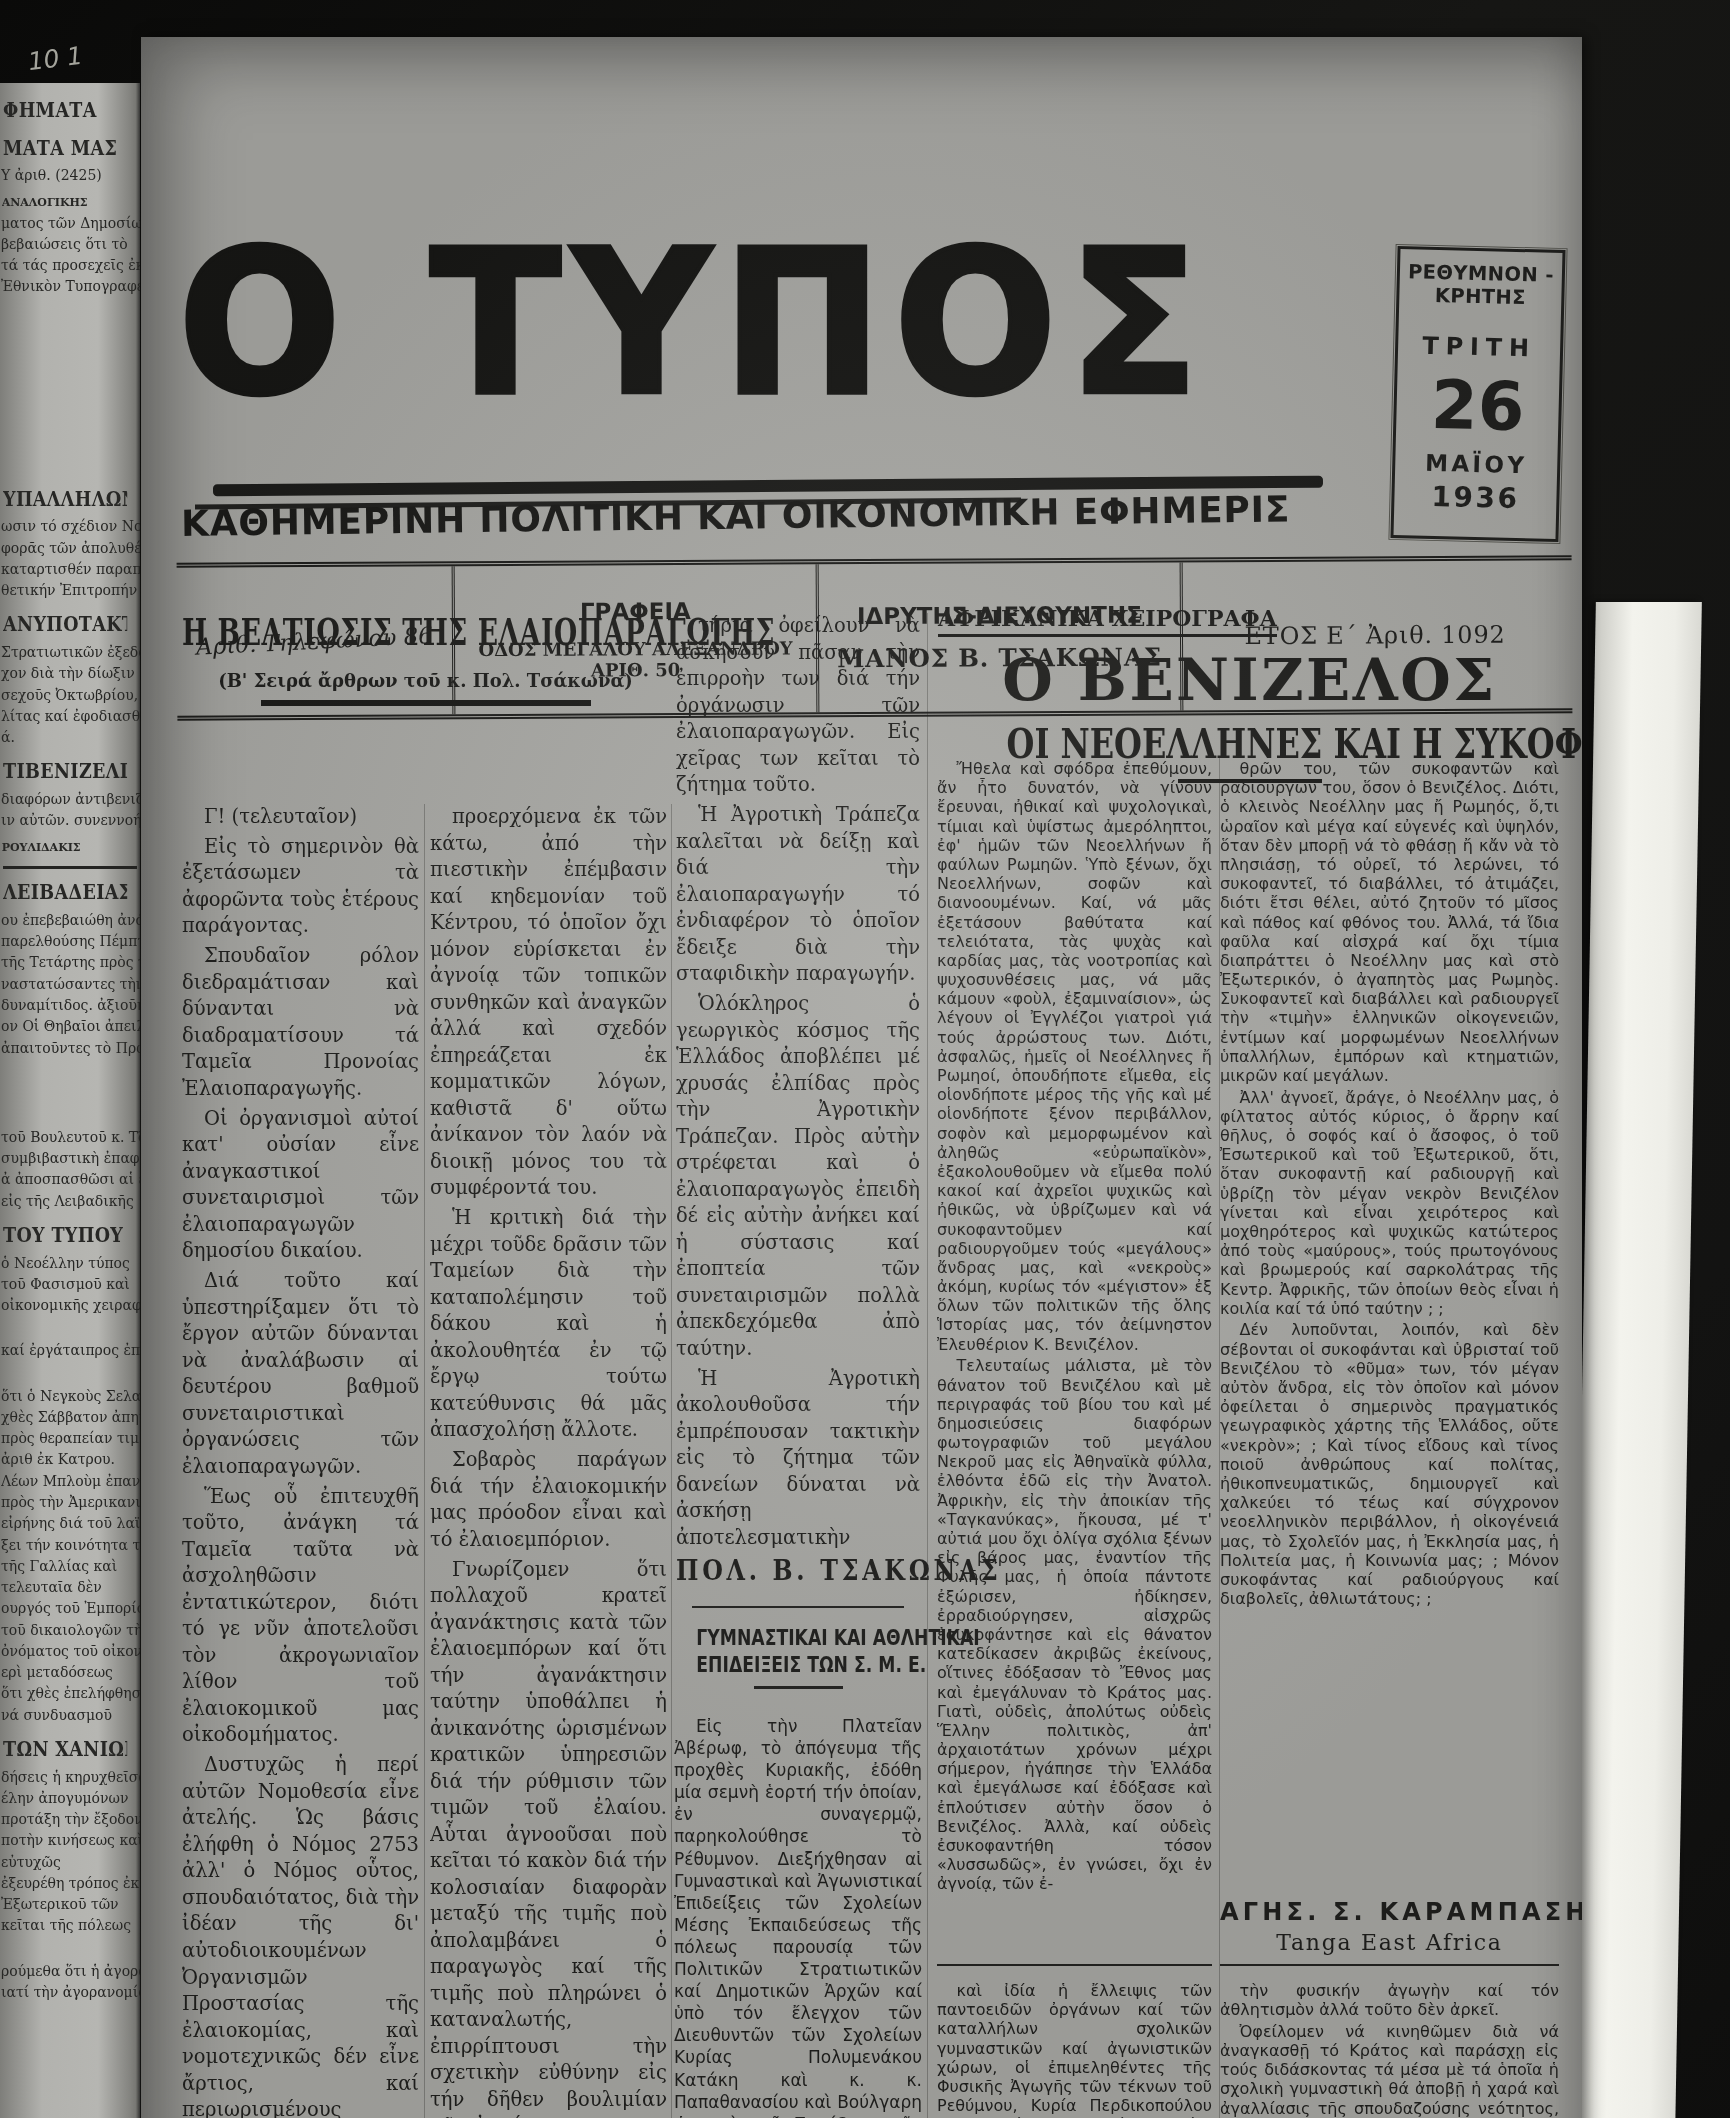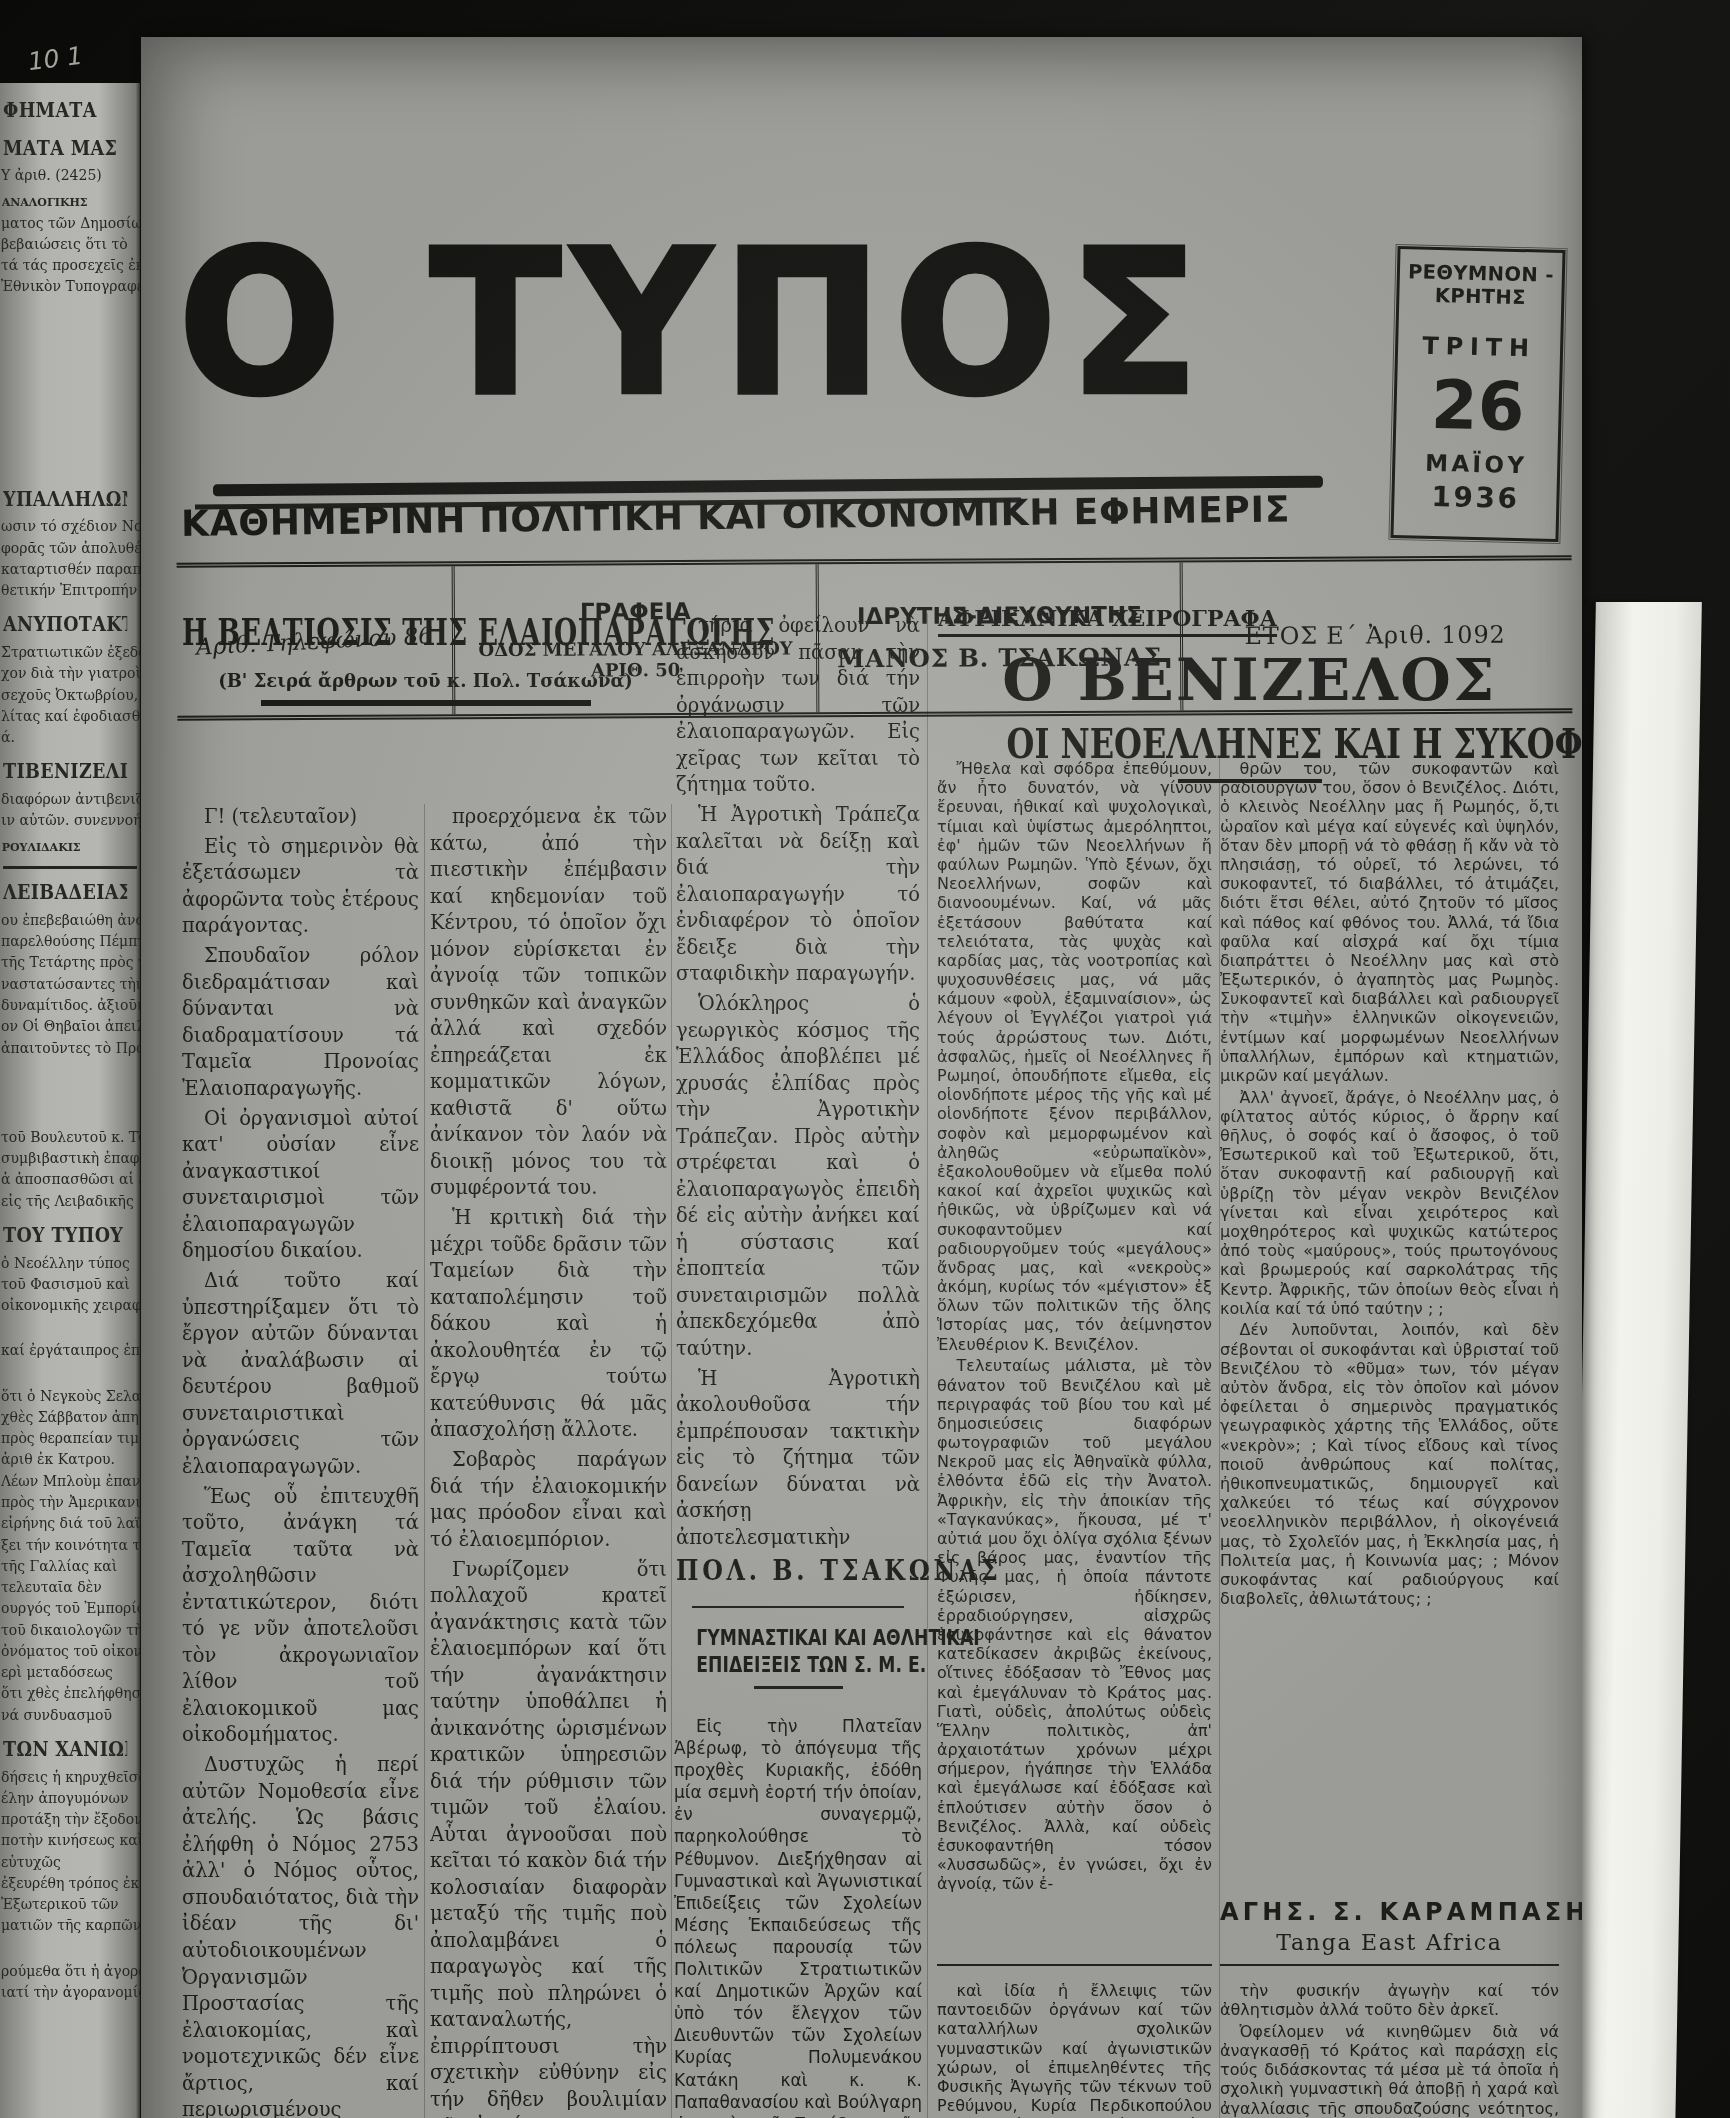--- a/index.html
+++ b/index.html
@@ -113,21 +113,21 @@
       <div class="frag k-sm">τά τάς προσεχεῖς ἐκλ</div>
       <div class="frag k-sm">Ἐθνικὸν Τυπογραφεῖον</div>
       <div class="frag k-gap"></div>
       <div class="frag k-big">ΥΠΑΛΛΗΛΩΝ</div>
       <div class="frag k-sm">ωσιν τό σχέδιον Νομο</div>
       <div class="frag k-sm">φορᾶς τῶν ἀπολυθέν</div>
       <div class="frag k-sm">καταρτισθέν παραπέμ</div>
       <div class="frag k-sm">θετικήν Ἐπιτροπήν τῆς</div>
       <div class="frag k-big">ΑΝΥΠΟΤΑΚΤΩΝ</div>
       <div class="frag k-sm">Στρατιωτικῶν ἐξεδόθη</div>
-      <div class="frag k-sm">χον διὰ τὴν γιατροὶ</div>
+      <div class="frag k-sm">χον διὰ τὴν δίωξιν</div>
       <div class="frag k-sm">σεχοῦς Ὀκτωβρίου, διά</div>
       <div class="frag k-sm">λίτας καί ἐφοδιασθοῦν</div>
       <div class="frag k-sm">ά.</div>
       <div class="frag k-big">ΤΙΒΕΝΙΖΕΛΙΚΩΝ</div>
       <div class="frag k-sm">διαφόρων ἀντιβενιζελ</div>
       <div class="frag k-sm">ιν αὐτῶν. συνεννοήσεις</div>
       <div class="frag k-big2">ΡΟΥΛΙΔΑΚΙΣ</div>
       <div class="frag k-rule"></div>
       <div class="frag k-big">ΛΕΙΒΑΔΕΙΑΣ</div>
       <div class="frag k-sm">ου ἐπεβεβαιώθη ἀνάλο</div>
@@ -166,21 +166,21 @@
       <div class="frag k-sm">ὅτι χθὲς ἐπελήφθησαν</div>
       <div class="frag k-sm">νά συνδυασμοῦ</div>
       <div class="frag k-big">ΤΩΝ ΧΑΝΙΩΝ</div>
       <div class="frag k-sm">δήσεις ἡ κηρυχθεῖσα</div>
       <div class="frag k-sm">έλην ἀπογυμόνων</div>
       <div class="frag k-sm">προτάξη τὴν ἔξοδον</div>
       <div class="frag k-sm">ποτὴν κινήσεως καὶ</div>
       <div class="frag k-sm">εὐτυχῶς</div>
       <div class="frag k-sm">ἐξευρέθη τρόπος ἐκ</div>
       <div class="frag k-sm">Ἐξωτερικοῦ τῶν</div>
-      <div class="frag k-sm">ματιῶν τῆς καρπῶν</div>
+      <div class="frag k-sm">κεῖται τῆς πόλεως</div>
       <div class="frag k-gap3"></div>
       <div class="frag k-sm">ρούμεθα ὅτι ἡ ἀγορανομία</div>
       <div class="frag k-sm">ιατί τὴν ἀγορανομίαν</div>
     </div>
 
   <div class="white-edge"></div>
 
   <div class="page">
 
     <div class="logo">Ο ΤΥΠΟΣ</div>

